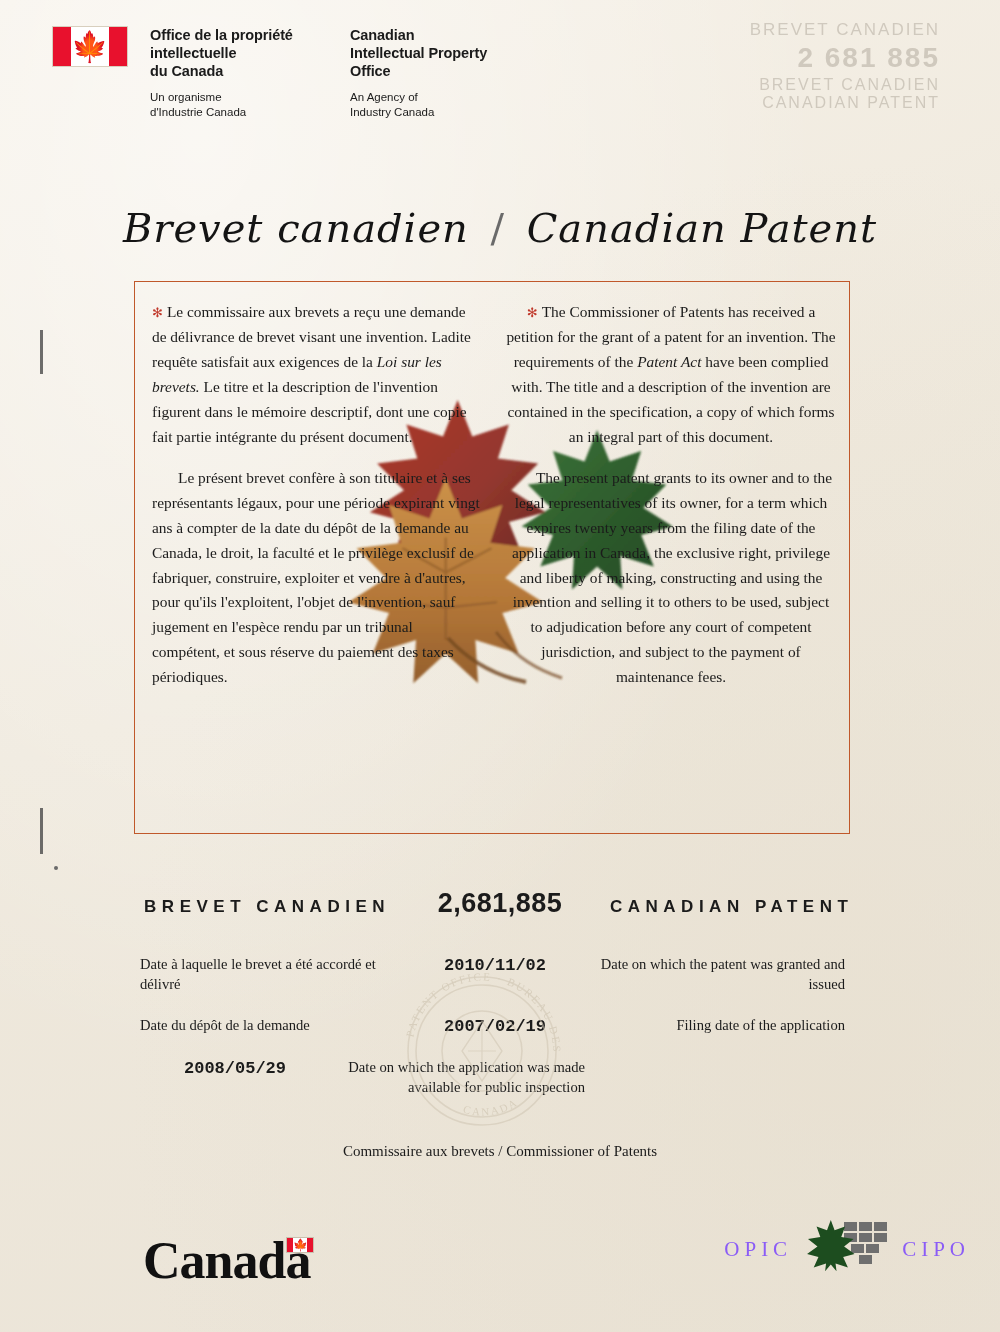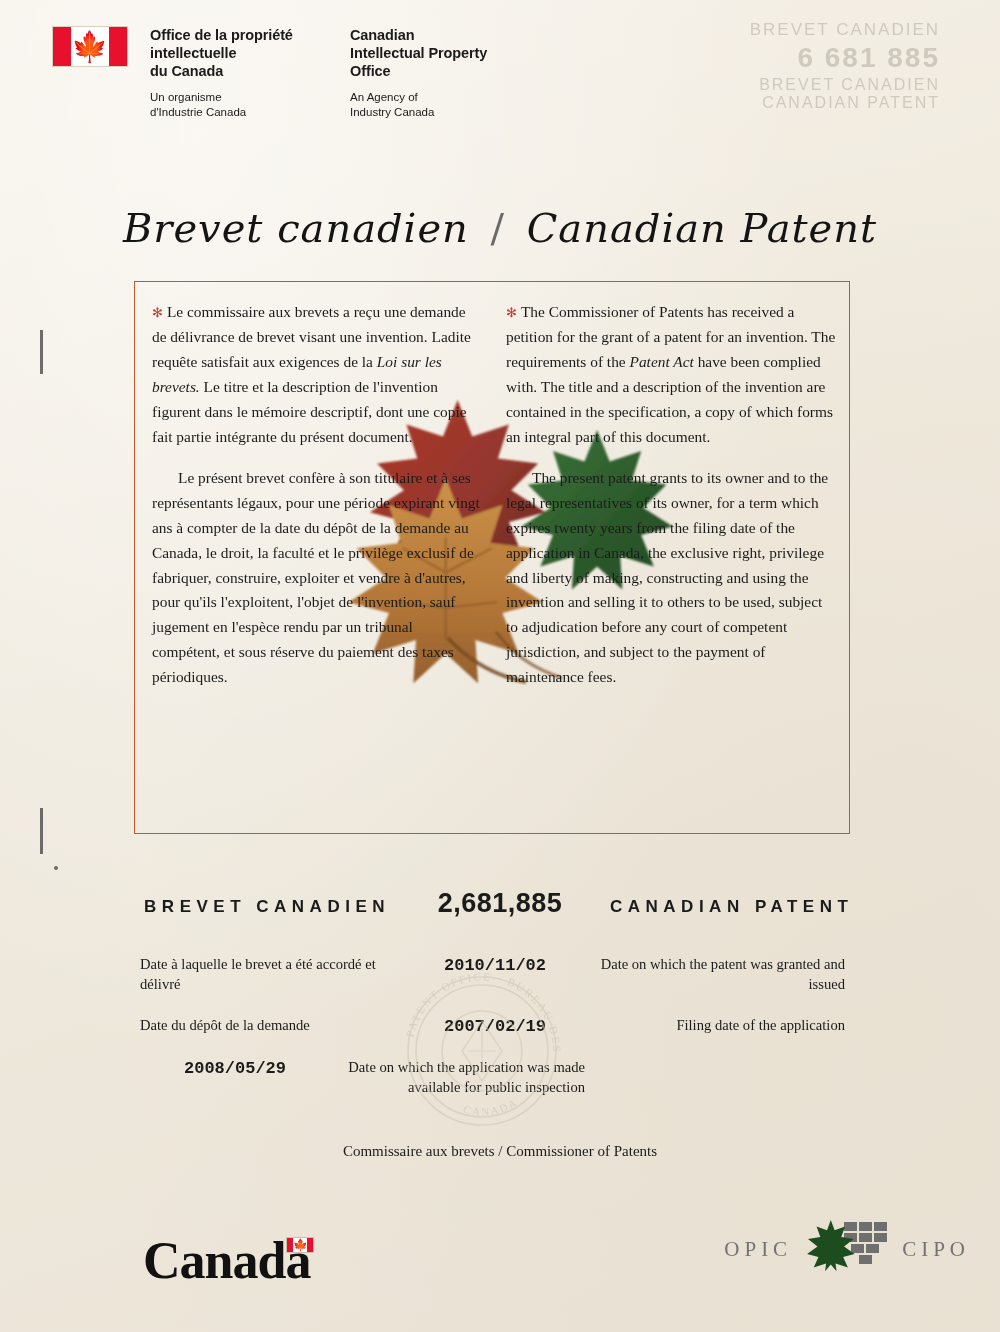--- a/index.html
+++ b/index.html
@@ -108,21 +108,21 @@
   .cols {
     position: absolute;
     top: 300px; left: 152px;
     width: 684px;
     display: flex;
     justify-content: space-between;
     z-index: 4;
   }
   .col { width: 330px; font-size: 15.4px; line-height: 1.62; }
   .col.fr { text-align: left; }
-  .col.en { text-align: left; }
+  .col.en { text-align: center; }
   .col p { margin: 0; }
   .col .para2 { text-indent: 26px; margin-top: 16px; }
   .leaf-bullet { color: #c0392b; font-size: 13px; padding-right: 4px; }
   .it { font-style: italic; }
 
   
   .leaf-art {
     position: absolute;
     top: 370px; left: 300px;
     width: 400px; height: 360px;
@@ -237,21 +237,21 @@
     color: #2a2a2a;
   }
   .opic-cipo {
     position: absolute;
     bottom: 52px; right: 30px;
     display: flex;
     align-items: center;
     font-family: "Liberation Serif", serif;
     font-size: 21px;
     letter-spacing: 5px;
-    color: #737373;
+    color: #8b5cf6;
   }
   .opic-cipo .glyph { margin: 0 12px; }
 
   
   .mark {
     position: absolute;
     left: 40px;
     width: 3px;
     background: #4a4a4a;
     z-index: 1;
@@ -266,21 +266,21 @@
     z-index: 1;
   }
 </style>
 </head>
 <body>
 
 <div id="page">
 
   <div class="ghost">
     <div class="g1">BREVET CANADIEN</div>
-    <div class="g2">6 681 885</div>
+    <div class="g2">2 681 885</div>
     <div class="g3">BREVET CANADIEN</div>
     <div class="g4">CANADIAN PATENT</div>
   </div>
 
   <div class="mark" style="top:330px;height:44px;"></div>
   <div class="mark" style="top:808px;height:46px;"></div>
   <div class="dot"></div>
 
   <div class="header layer">
     <span class="flag">

